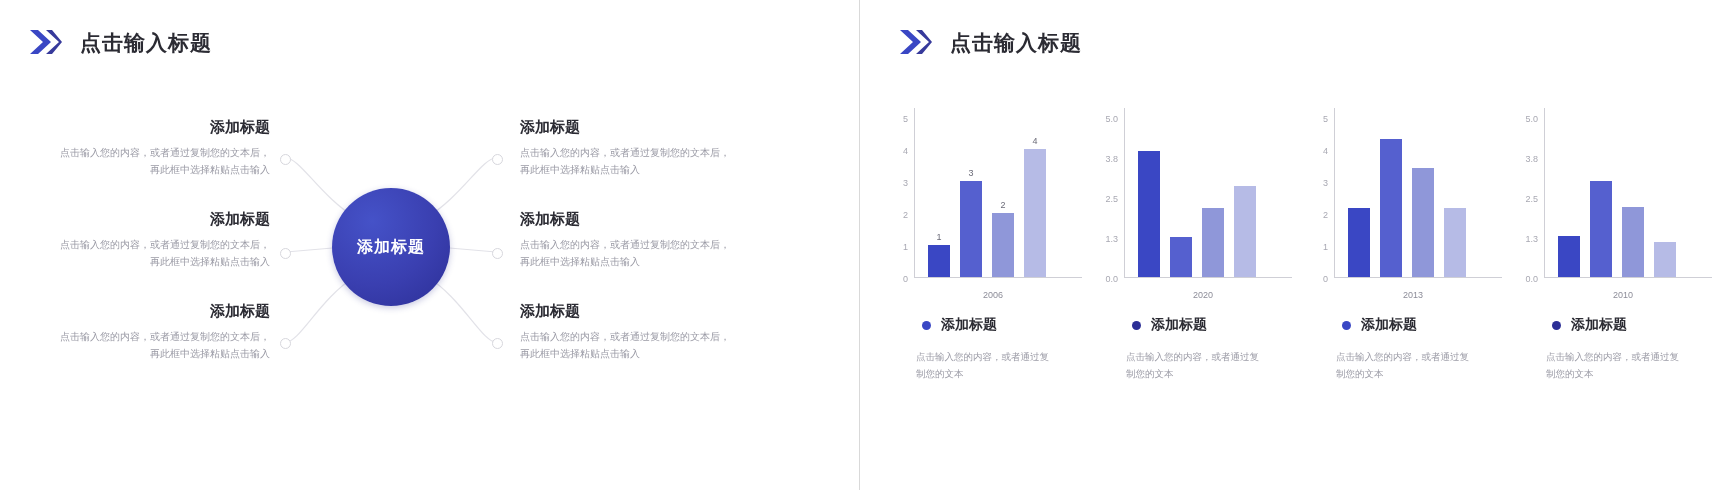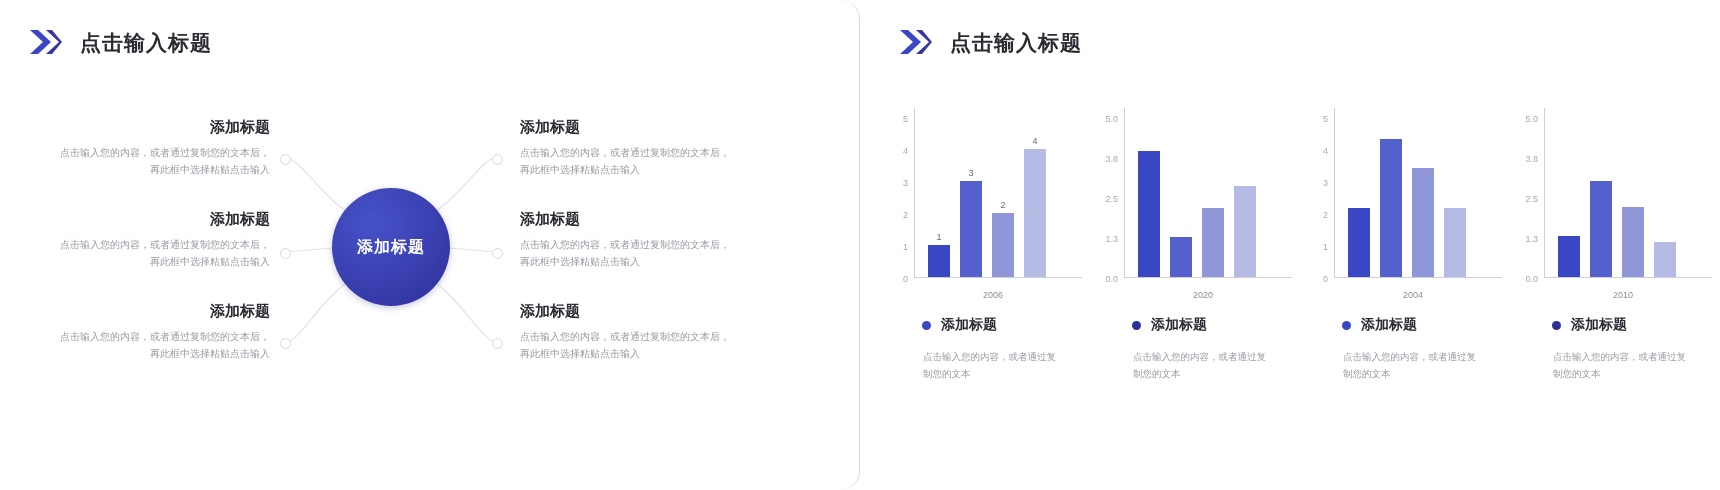--- a/index.html
+++ b/index.html
@@ -17,21 +17,20 @@
     position: relative;
     width: 1720px;
     height: 490px;
     display: flex;
   }
   .slide {
     position: relative;
     width: 860px;
     height: 490px;
     box-sizing: border-box;
-    border-radius: 19px;
   }
   .slide-left { border-right: 1px solid #d9d9d9; }
 
   
   .header {
     position: absolute;
     top: 22px;
     left: 28px;
     display: flex;
     align-items: center;
@@ -197,21 +196,21 @@
     margin-right: 10px;
     flex: none;
   }
   .legend-label {
     font-size: 14px;
     font-weight: bold;
     color: #2b2b33;
   }
   .chart-desc {
     margin-top: 14px;
-    margin-left: 35px;
+    margin-left: 28px;
     font-size: 9.5px;
     color: #9a9aa5;
     line-height: 1.8;
     width: 140px;
   }
 </style>
 </head>
 <body>
 
 <div class="canvas">
@@ -353,21 +352,21 @@
           <div class="tick-label" style="top:75px;">3</div>
           <div class="tick-label" style="top:107px;">2</div>
           <div class="tick-label" style="top:139px;">1</div>
           <div class="tick-label" style="top:171px;">0</div>
           <div class="bars">
             <div class="bar" style="height:69px; background:#3a47c4;"></div>
             <div class="bar" style="height:138px; background:#5560cf;"></div>
             <div class="bar" style="height:109px; background:#8f97d9;"></div>
             <div class="bar" style="height:69px; background:#b6bbe6;"></div>
           </div>
-          <div class="x-label">2004</div>
+          <div class="x-label">2013</div>
         </div>
         <div class="legend">
           <span class="legend-dot" style="background:#3a47c4;"></span>
           <span class="legend-label">添加标题</span>
         </div>
         <div class="chart-desc">点击输入您的内容，或者通过复制您的文本</div>
       </div>
 
       <div class="chart-block">
         <div class="plot">

